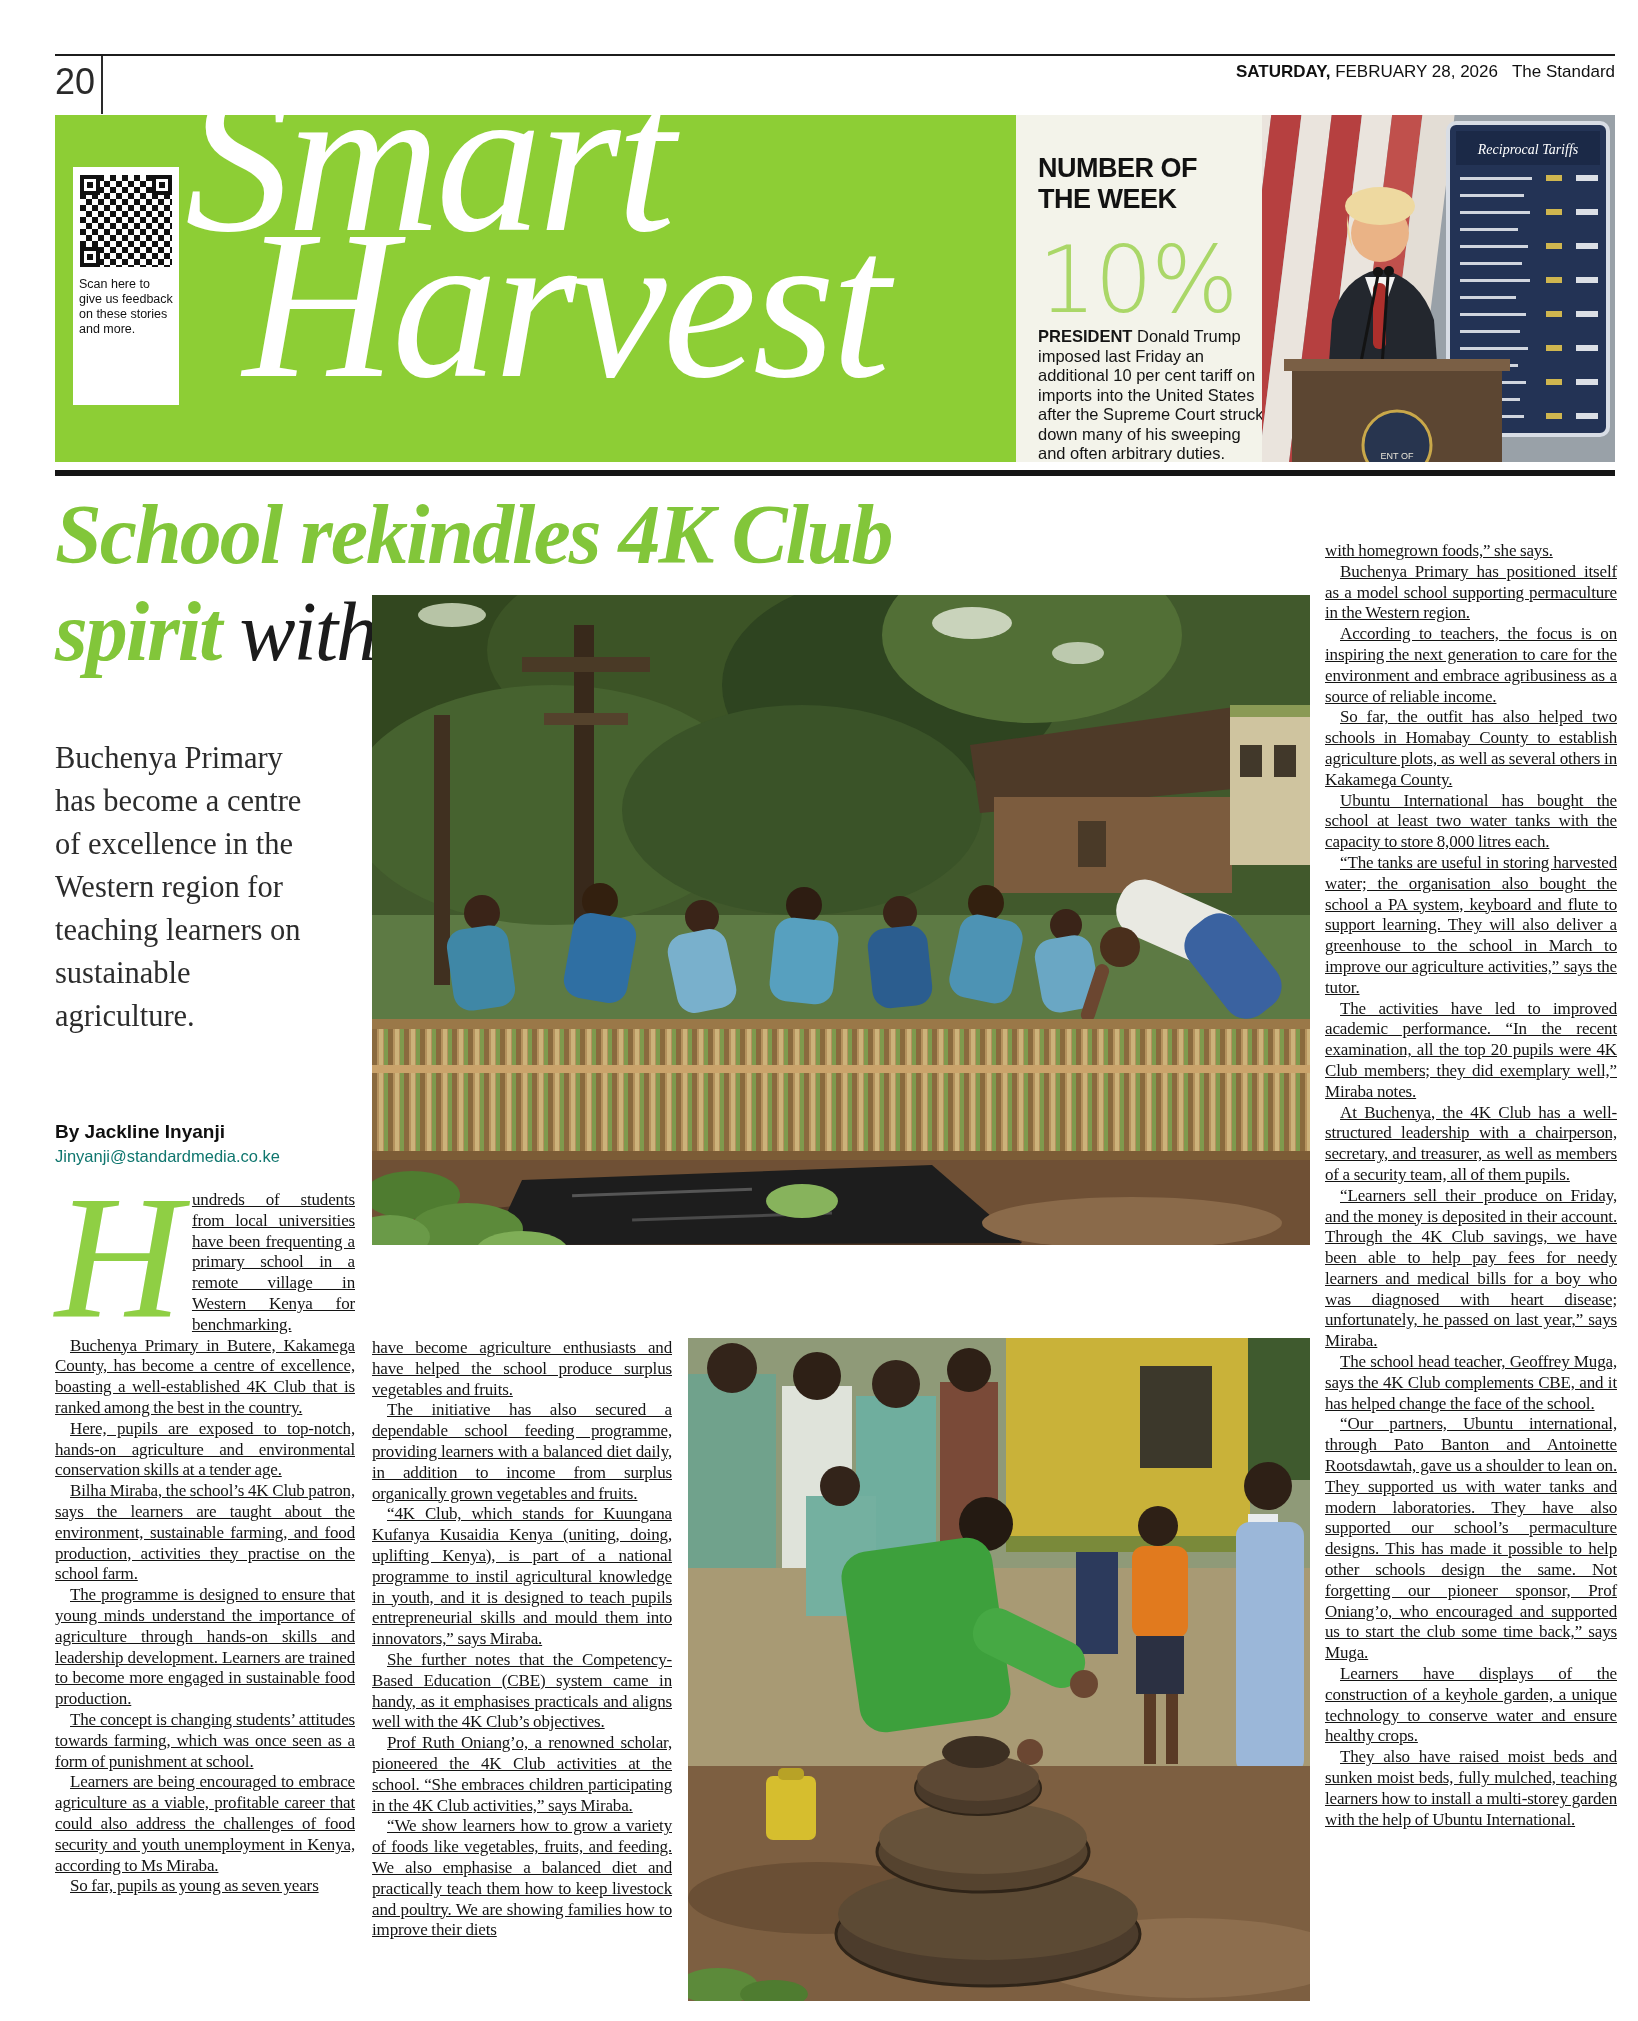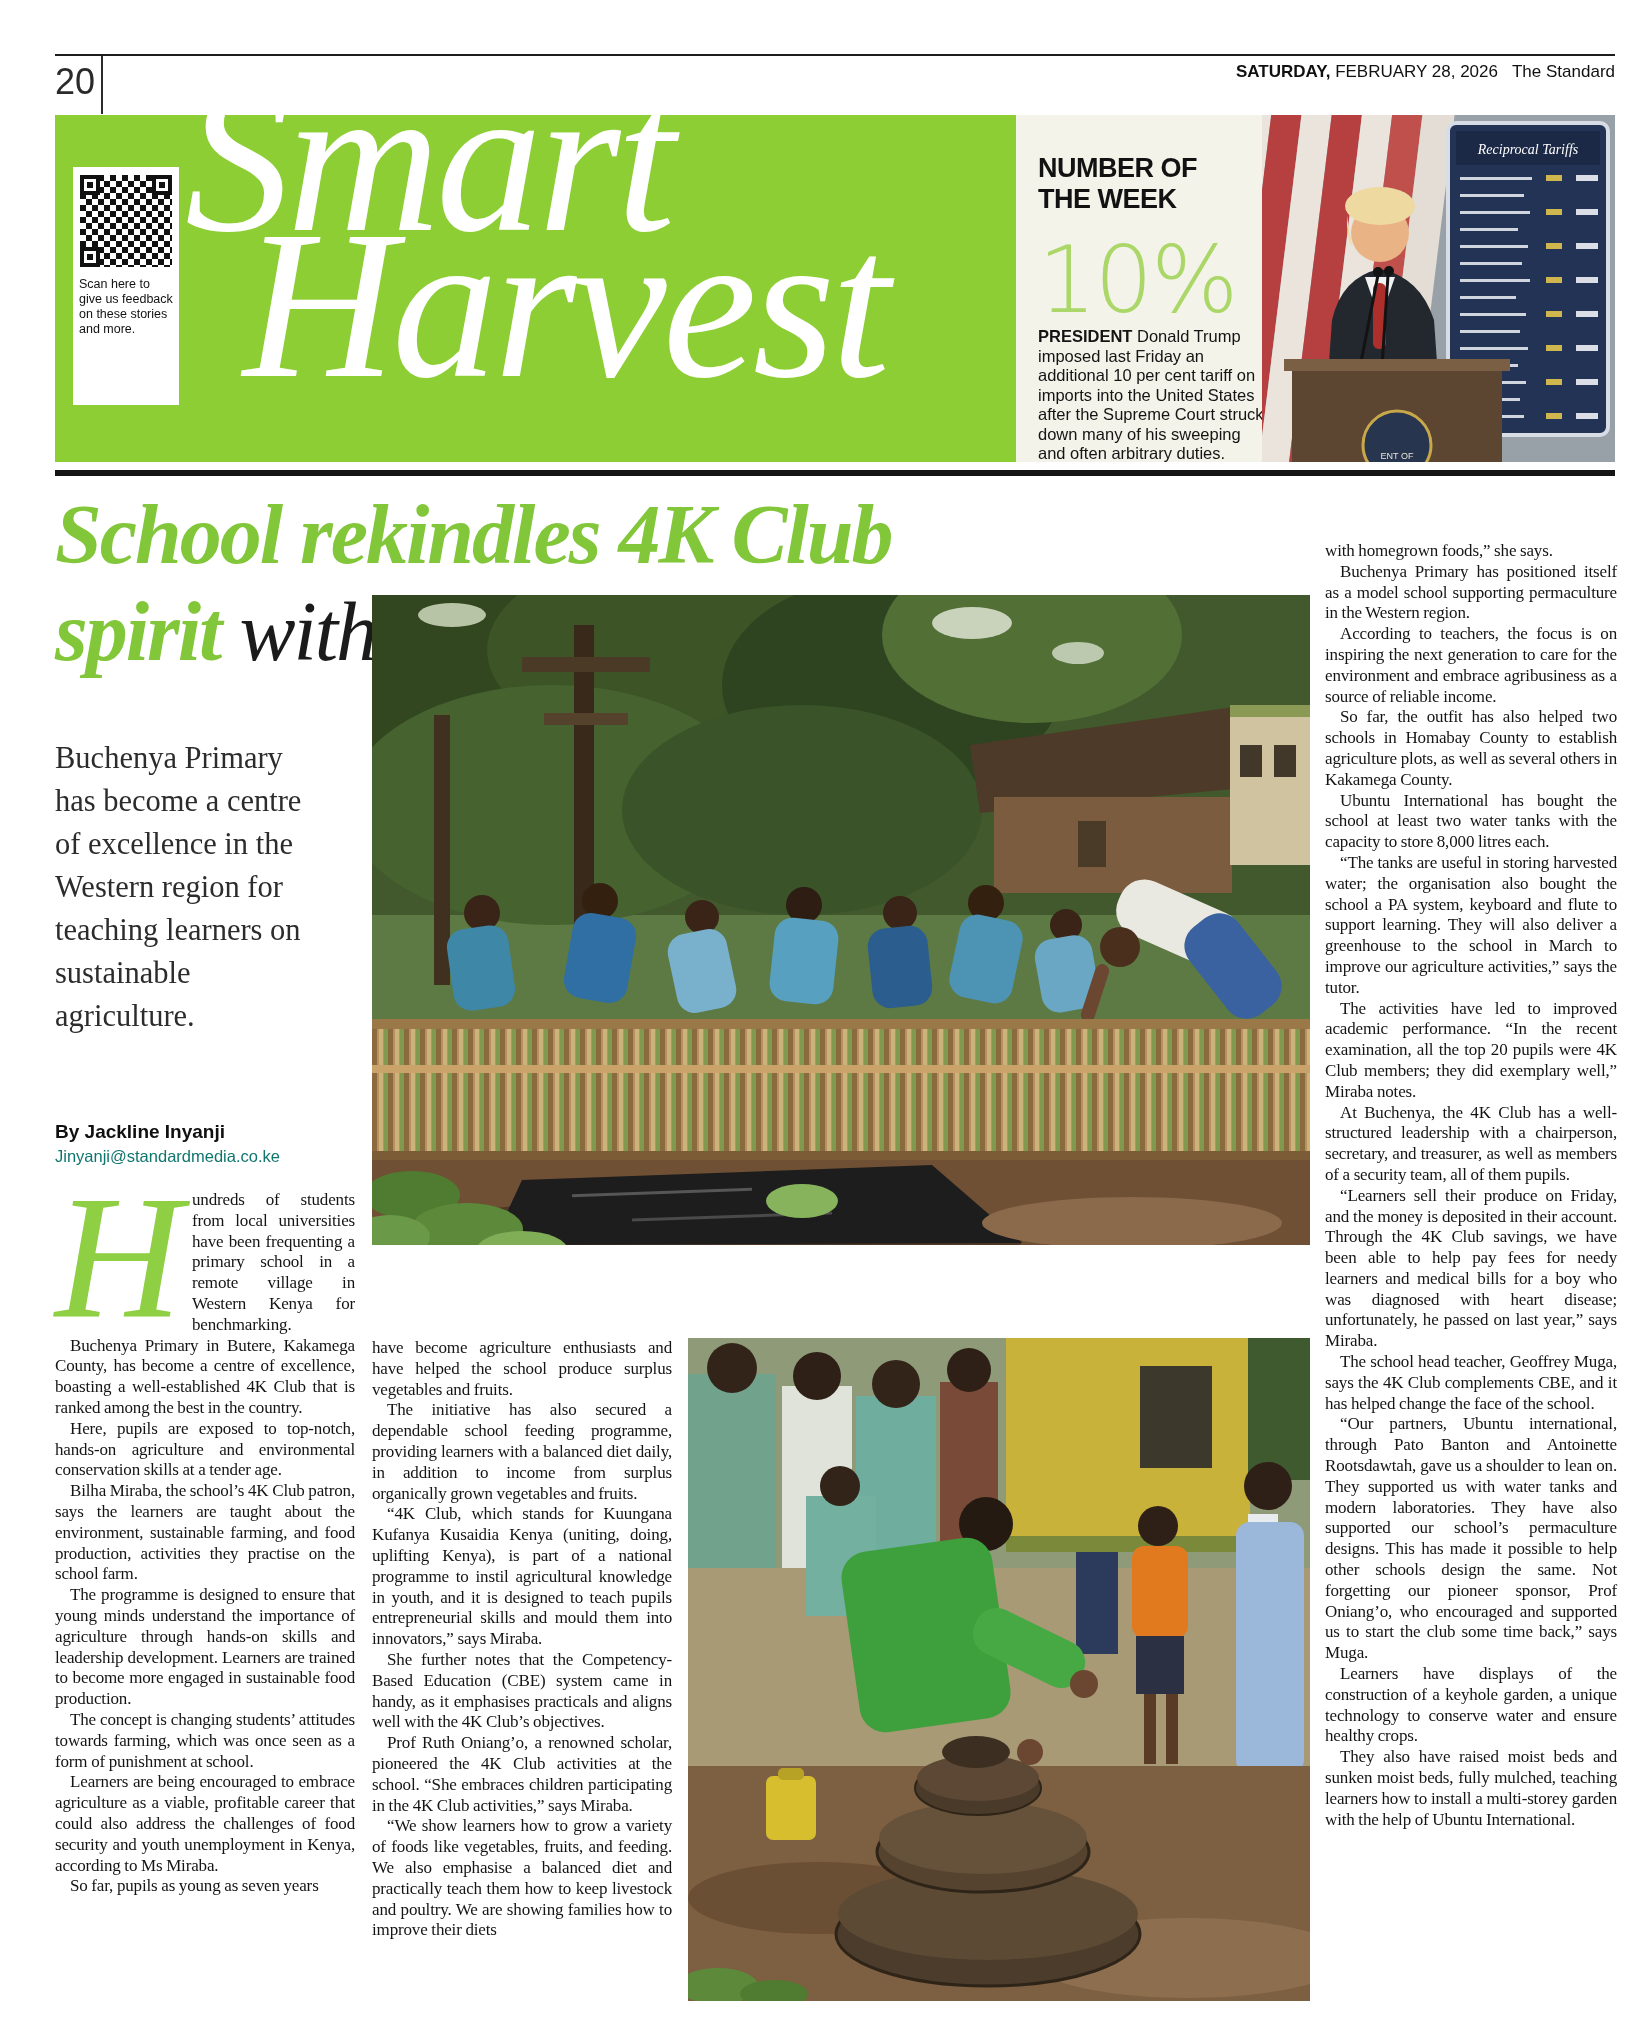--- a/index.html
+++ b/index.html
@@ -43,21 +43,21 @@
   .hl1{font:italic bold 84px/97px "Liberation Serif",serif;color:#82c63a;letter-spacing:-2px;}
   .hl2{font:italic bold 84px/97px "Liberation Serif",serif;color:#82c63a;letter-spacing:-2px;}
   .hl2 .blk{font-weight:normal;color:#1b1b1b;}
 
   .standfirst{left:55px;top:737px;width:258px;font:30.5px/43px "Liberation Serif",serif;color:#2c2c2c;}
 
   .byline{left:55px;top:1120px;font:bold 19px/23px "Liberation Sans",sans-serif;color:#101010;}
   .byemail{left:55px;top:1146px;font:16.5px/20px "Liberation Sans",sans-serif;color:#0f766e;}
 
   
-  .bodycol p{margin:0;font-size:17px;line-height:20.8px;text-align:justify;letter-spacing:-0.15px;word-spacing:-0.4px;color:#141414;}
+  .bodycol p{margin:0;font-size:17px;line-height:20.8px;text-align:justify;letter-spacing:-0.15px;word-spacing:-0.4px;color:#141414;text-decoration:underline;}
   .bodycol p.ind{text-indent:15px;}
   .col1{left:55px;top:1190px;width:300px;}
   .col2{left:372px;top:1338px;width:300px;}
   .col3{left:1325px;top:541px;width:292px;}
   .dropcap{float:left;font:italic 176px/126px "Liberation Serif",serif;color:#8fcf44;margin:4px 10px 0 0;}
 
   .main-photo{left:372px;top:595px;width:938px;height:650px;}
   .bottom-photo{left:688px;top:1338px;width:622px;height:663px;}
 
   .caption{left:372px;top:1253px;width:940px;font:bold 17px/21.5px "Liberation Sans",sans-serif;color:#0f0f0f;letter-spacing:-0.2px;}

